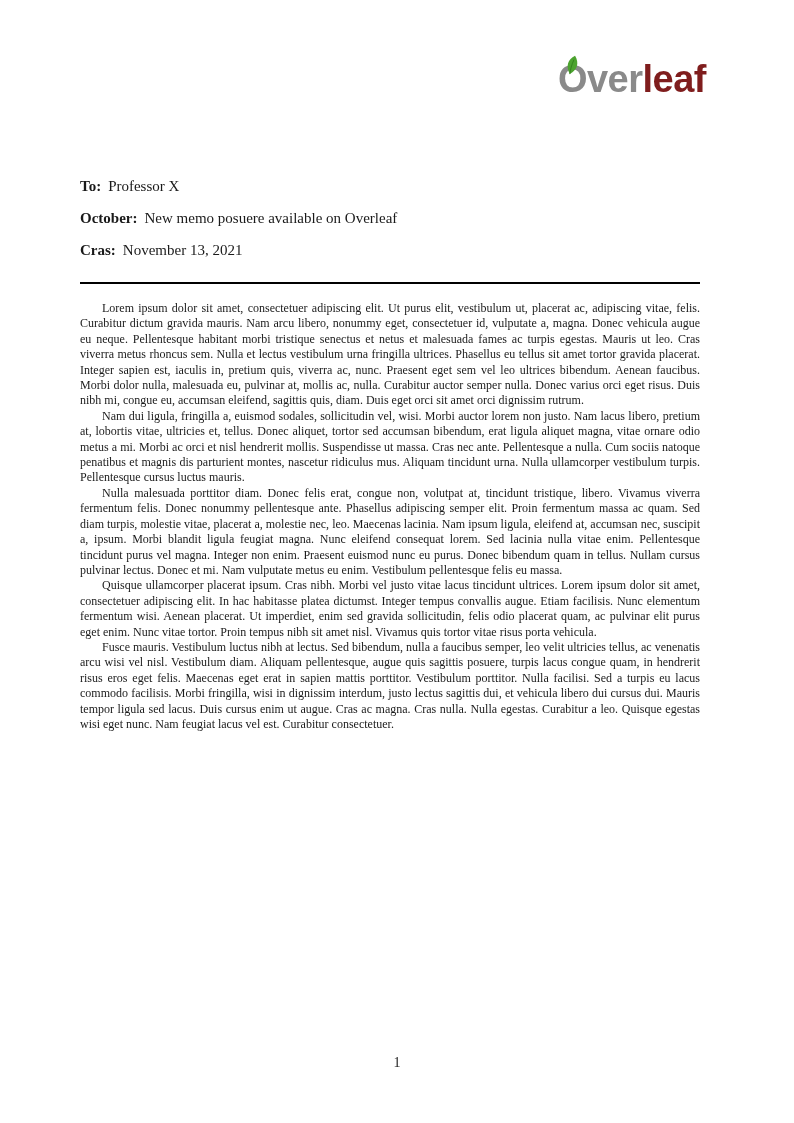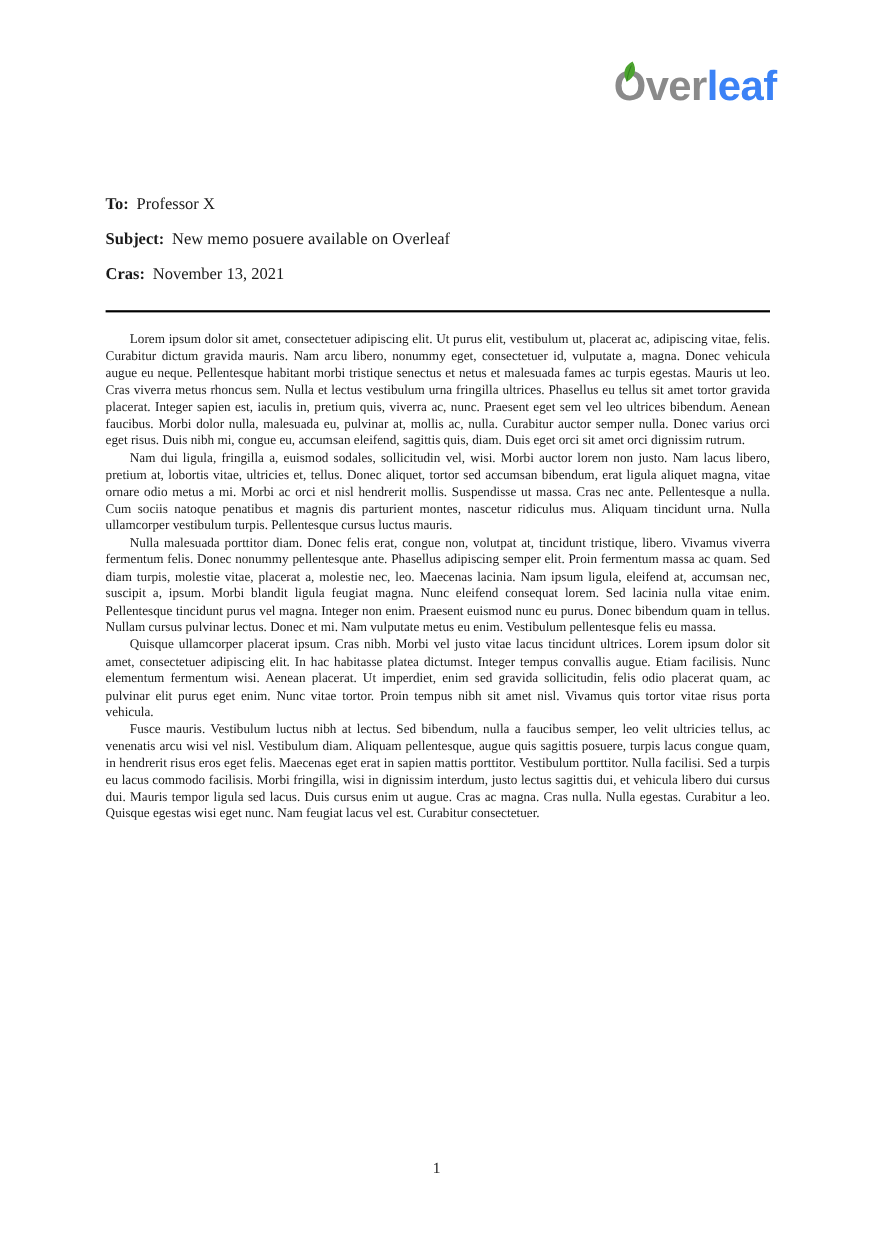--- a/index.html
+++ b/index.html
@@ -33,26 +33,26 @@
   .logo-o { color: #8a8a8a; }
   .logo-leaf {
     position: absolute;
     left: 50%;
     top: -7px;
     transform: translateX(-50%) rotate(16deg);
     width: 19px;
     height: 27px;
   }
   .logo-gray  { color: #8a8a8a; }
-  .logo-green { color: #3b82f6; }
+  .logo-green { color: #7f1d1d; }
 
   
   .content {
     position: absolute;
-    left: 96px;
+    left: 80px;
     right: 94px;
     top: 178px;
   }
 
   .memo-field {
     font-size: 15px;
     line-height: 16px;
     margin-bottom: 16px;
   }
   .memo-label { font-weight: bold; margin-right: 7px; }
@@ -98,21 +98,21 @@
     <span class="logo-gray">ver</span>
     <span class="logo-green">leaf</span>
   </div>
 
   <div class="content">
 
     <div class="memo-field">
       <span class="memo-label">To:</span><span class="memo-value">Professor X</span>
     </div>
     <div class="memo-field">
-      <span class="memo-label">Subject:</span><span class="memo-value">New memo posuere available on Overleaf</span>
+      <span class="memo-label">October:</span><span class="memo-value">New memo posuere available on Overleaf</span>
     </div>
     <div class="memo-field">
       <span class="memo-label">Cras:</span><span class="memo-value">November 13, 2021</span>
     </div>
 
     <hr class="rule">
 
     <div class="body-text">
       <p>Lorem ipsum dolor sit amet, consectetuer adipiscing elit. Ut purus elit, vestibulum ut, placerat ac, adipiscing vitae, felis. Curabitur dictum gravida mauris. Nam arcu libero, nonummy eget, consectetuer id, vulputate a, magna. Donec vehicula augue eu neque. Pellentesque habitant morbi tristique senectus et netus et malesuada fames ac turpis egestas. Mauris ut leo. Cras viverra metus rhoncus sem. Nulla et lectus vestibulum urna fringilla ultrices. Phasellus eu tellus sit amet tortor gravida placerat. Integer sapien est, iaculis in, pretium quis, viverra ac, nunc. Praesent eget sem vel leo ultrices bibendum. Aenean faucibus. Morbi dolor nulla, malesuada eu, pulvinar at, mollis ac, nulla. Curabitur auctor semper nulla. Donec varius orci eget risus. Duis nibh mi, congue eu, accumsan eleifend, sagittis quis, diam. Duis eget orci sit amet orci dignissim rutrum.</p>
       <p>Nam dui ligula, fringilla a, euismod sodales, sollicitudin vel, wisi. Morbi auctor lorem non justo. Nam lacus libero, pretium at, lobortis vitae, ultricies et, tellus. Donec aliquet, tortor sed accumsan bibendum, erat ligula aliquet magna, vitae ornare odio metus a mi. Morbi ac orci et nisl hendrerit mollis. Suspendisse ut massa. Cras nec ante. Pellentesque a nulla. Cum sociis natoque penatibus et magnis dis parturient montes, nascetur ridiculus mus. Aliquam tincidunt urna. Nulla ullamcorper vestibulum turpis. Pellentesque cursus luctus mauris.</p>

